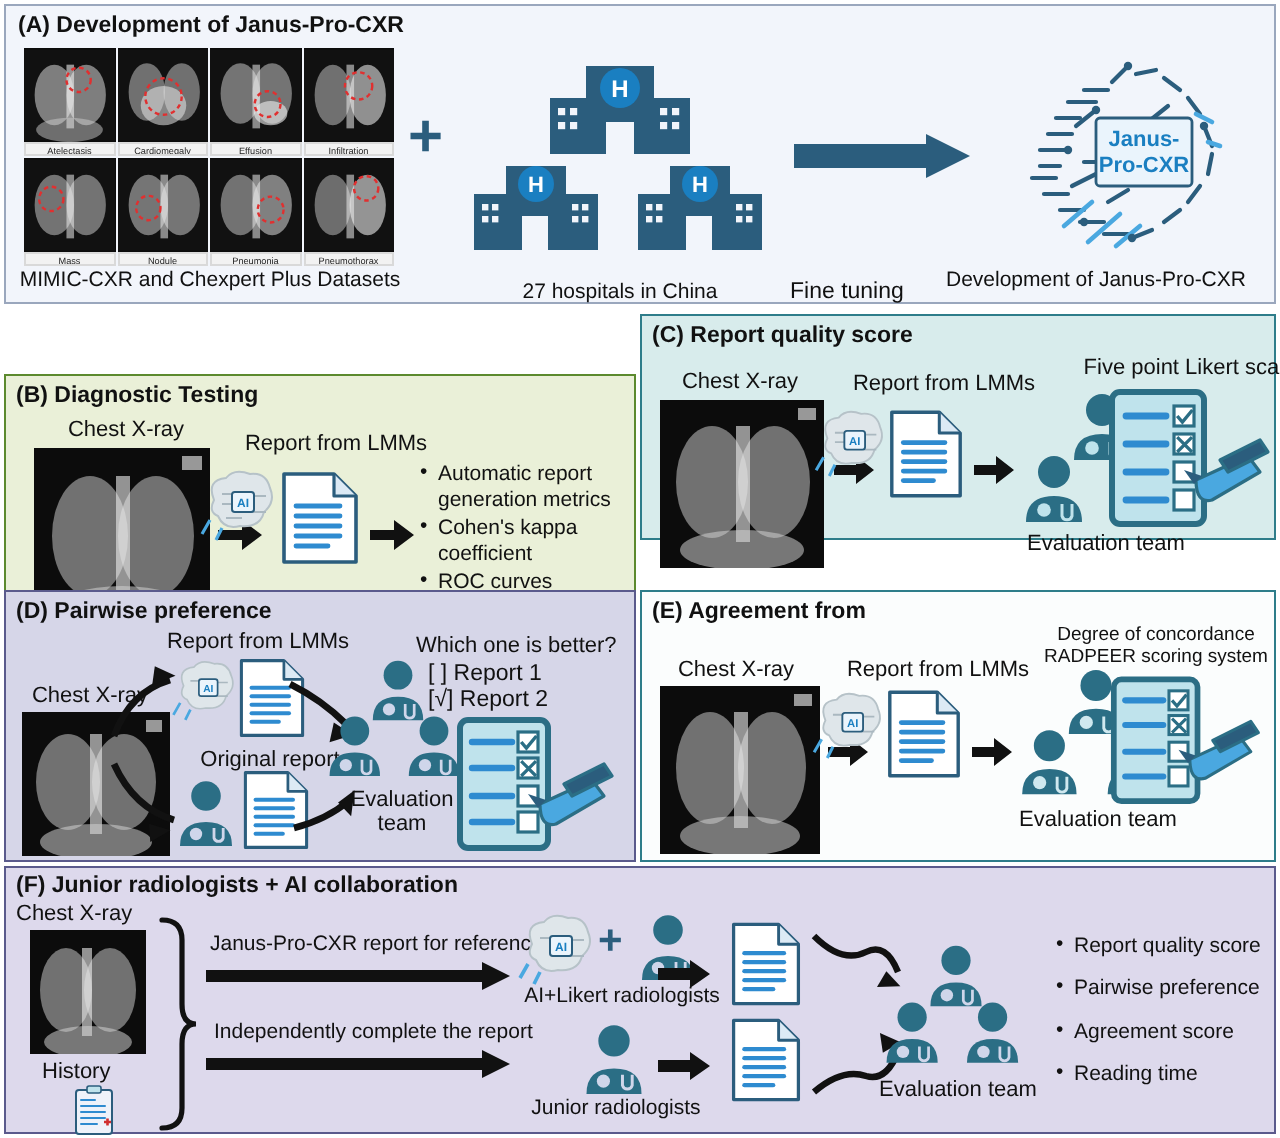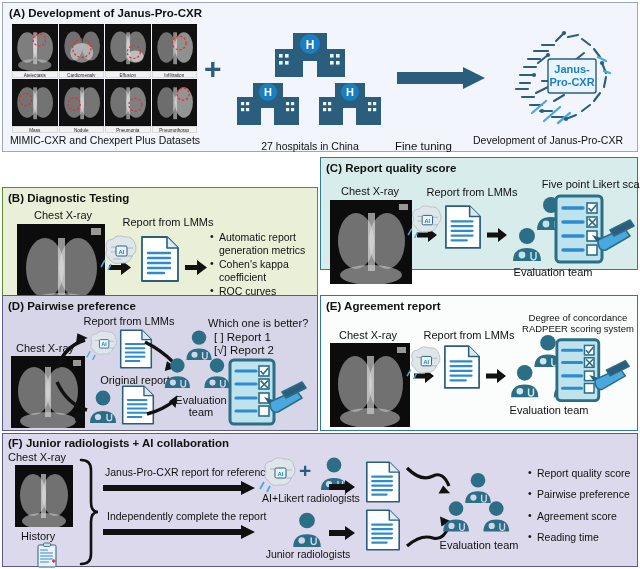--- a/index.html
+++ b/index.html
@@ -505,21 +505,21 @@
         <g fill="#4aa8e0" stroke="#2b6e85" stroke-width="1.6" stroke-linejoin="round">
           <path d="M42 44 l26 -12 l6 8 l-24 14 q-8 2 -8 -10 Z"></path>
           <path d="M54 34 l20 -10 l4 6 l-20 10 Z" fill="#2b5d7d"></path>
         </g>
         <path d="M45 42 l-9 -3 l5 7 Z" fill="#2b5d7d"></path>
       </svg>
     </div>
   </div>
 
   <div class="panel" style="left:320px;top:295px;width:318px;height:136px;background:#fbfdfd;border:1px solid #2e7d8a;">
-    <div class="ptitle abs" style="left:5px;top:4px;">(E) Agreement report</div>
+    <div class="ptitle abs" style="left:5px;top:4px;">(E) Agreement from</div>
     <div class="cap abs" style="left:4px;top:33px;width:86px;font-size:11px;">Chest X-ray</div>
     <div class="abs xr" style="left:9px;top:47px;width:80px;height:84px;">
       <svg viewBox="0 0 80 84" width="80" height="84">
         <rect width="80" height="84" fill="#0c0c0c"></rect>
         <ellipse cx="25" cy="41" rx="17" ry="28" fill="#d6d6d6" opacity=".5"></ellipse>
         <ellipse cx="56" cy="41" rx="17" ry="28" fill="#d6d6d6" opacity=".5"></ellipse>
         <rect x="37" y="13" width="7" height="58" fill="#efefef" opacity=".6"></rect>
         <ellipse cx="40" cy="75" rx="30" ry="10" fill="#cfcfcf" opacity=".55"></ellipse>
         <rect x="67" y="4" width="9" height="6" fill="#bbb" opacity=".8"></rect>
       </svg>

